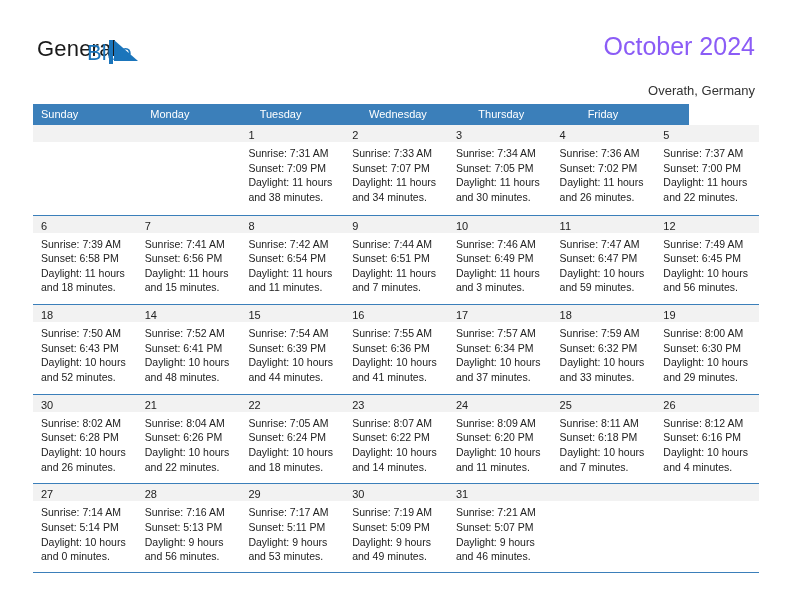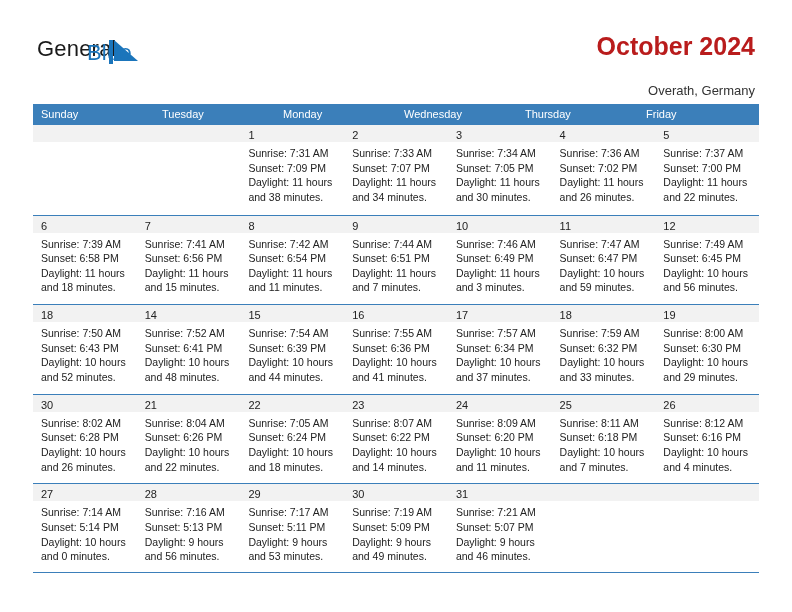--- a/index.html
+++ b/index.html
@@ -63,43 +63,42 @@
   }
 
   .title-block {
     position: absolute;
     right: 37px;
     top: 31px;
     text-align: right;
   }
   .cal-title {
     font-size: 25px;
-    color: #b91c1c;
+    color: #8b5cf6;
     line-height: 30px;
     white-space: nowrap;
-    font-weight: bold;
   }
   .cal-subtitle {
     font-size: 13px;
     color: #333333;
     line-height: 18px;
     margin-top: 21px;
     white-space: nowrap;
   }
 
   
   .calendar {
     position: absolute;
     left: 33px;
     top: 104px;
     width: 726px;
   }
   .dow-row {
     display: flex;
-    width: 726px;
+    width: 656px;
     height: 21px;
     background: #3b7fba;
   }
   .dow-cell {
     flex: 1 1 0;
     font-size: 11px;
     color: #ffffff;
     line-height: 21px;
     padding-left: 8px;
     box-sizing: border-box;
@@ -174,22 +173,22 @@
     <div class="title-block">
       <div class="cal-title">October 2024</div>
       <div class="cal-subtitle">Overath, Germany</div>
     </div>
 
   </div>
 
   <div class="calendar">
     <div class="dow-row">
       <div class="dow-cell">Sunday</div>
+      <div class="dow-cell">Monday</div>
       <div class="dow-cell">Tuesday</div>
-      <div class="dow-cell">Monday</div>
       <div class="dow-cell">Wednesday</div>
       <div class="dow-cell">Thursday</div>
       <div class="dow-cell">Friday</div>
     </div>
 
     <div id="weeks-container">
         <div class="week-row">
           <div class="day-cell empty">
             <div class="daynum-strip"><span class="daynum"></span></div>
           </div>

